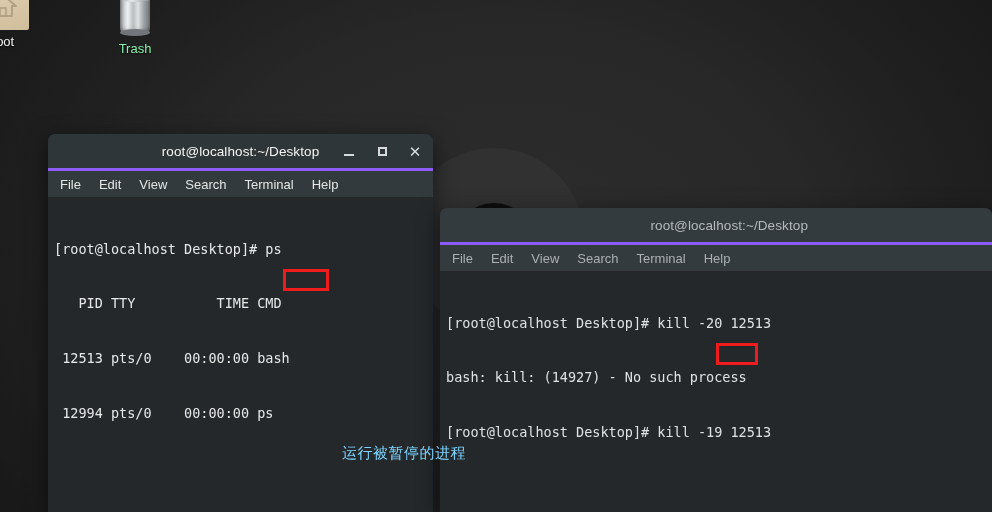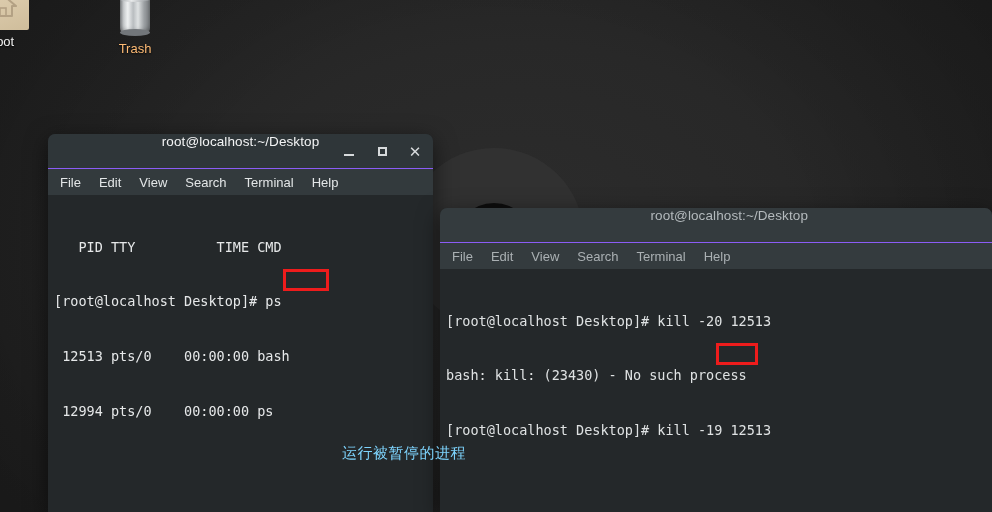--- a/index.html
+++ b/index.html
@@ -53,21 +53,21 @@
     pointer-events: none;
   }
 
   
   .desk-icon {
     position: absolute;
     text-align: center;
     width: 90px;
   }
   .desk-icon .label {
-    color: #fdba74;
+    color: #86efac;
     font-size: 13px;
     text-shadow: 0 1px 2px rgba(0,0,0,0.9);
     margin-top: 3px;
     white-space: nowrap;
   }
   #icon-home {
     left: -42px;
     top: -22px;
   }
   #icon-home .glyph {
@@ -135,23 +135,23 @@
   .term-window {
     position: absolute;
     border-radius: 7px 7px 0 0;
     overflow: hidden;
     box-shadow: 0 6px 22px rgba(0,0,0,0.55);
   }
   .titlebar {
     height: 34px;
     position: relative;
     display: flex;
-    align-items: flex-start;
+    align-items: center;
     justify-content: center;
-    border-bottom: 1px solid #8b5cf6;
+    border-bottom: 3px solid #8b5cf6;
   }
   .titlebar .title {
     font-size: 13.5px;
     letter-spacing: 0.1px;
     white-space: nowrap;
   }
   .winbtns {
     position: absolute;
     right: 10px;
     top: 0;
@@ -323,22 +323,22 @@
     <div class="menubar">
       <div class="menu-item">File</div>
       <div class="menu-item">Edit</div>
       <div class="menu-item">View</div>
       <div class="menu-item">Search</div>
       <div class="menu-item">Terminal</div>
       <div class="menu-item">Help</div>
     </div>
 
     <div class="term-body">
+      <div class="term-line">[root@localhost Desktop]# ps</div>
       <div class="term-line">   PID TTY          TIME CMD</div>
-      <div class="term-line">[root@localhost Desktop]# ps</div>
       <div class="term-line"> 12513 pts/0    00:00:00 bash</div>
       <div class="term-line"> 12994 pts/0    00:00:00 ps</div>
     </div>
   </div>
 
   <div class="term-window" id="window-2">
     <div class="titlebar">
       <div class="title">root@localhost:~/Desktop</div>
     </div>
 
@@ -346,21 +346,21 @@
       <div class="menu-item">File</div>
       <div class="menu-item">Edit</div>
       <div class="menu-item">View</div>
       <div class="menu-item">Search</div>
       <div class="menu-item">Terminal</div>
       <div class="menu-item">Help</div>
     </div>
 
     <div class="term-body">
       <div class="term-line">[root@localhost Desktop]# kill -20 12513</div>
-      <div class="term-line">bash: kill: (23430) - No such process</div>
+      <div class="term-line">bash: kill: (14927) - No such process</div>
       <div class="term-line">[root@localhost Desktop]# kill -19 12513</div>
       
       
     </div>
   </div>
 
   <div class="hl-box" id="hl-gedit"></div>
   <div class="hl-box" id="hl-18"></div>
 
   <div id="annotation">运行被暂停的进程</div>

